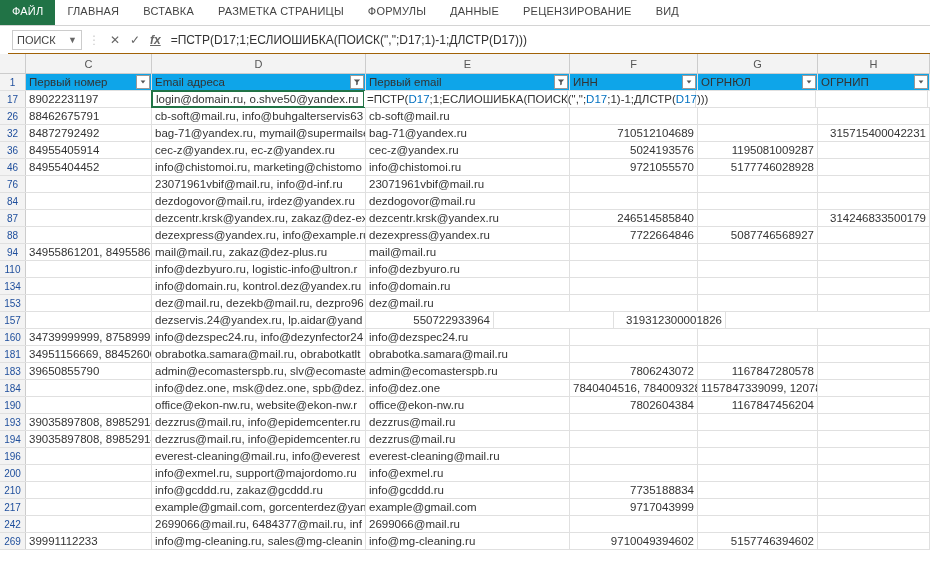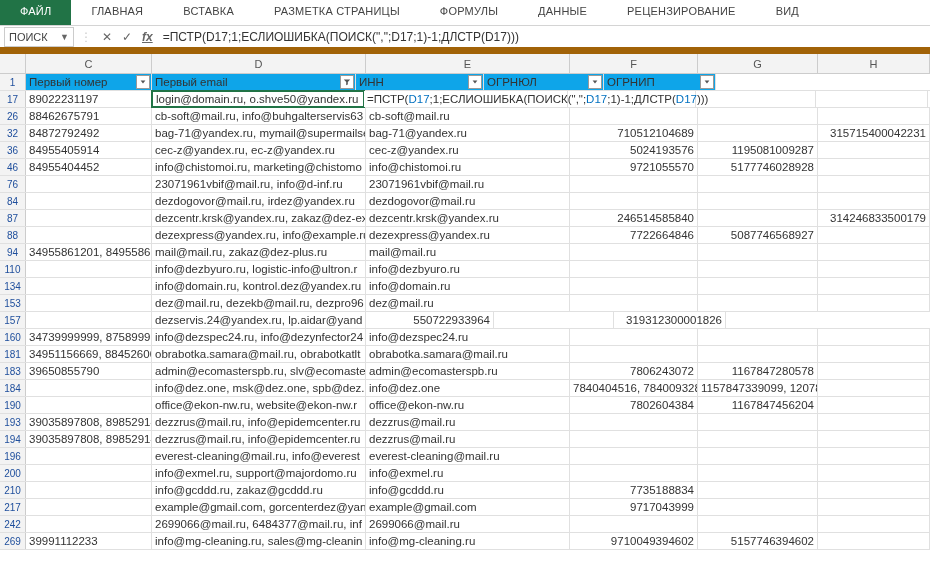--- a/index.html
+++ b/index.html
@@ -1,20 +1,20 @@
 <!DOCTYPE html>
 <html><head>
 <meta charset="utf-8">
 <style>
   * { margin: 0; padding: 0; box-sizing: border-box; }
   body { font-family: 'Segoe UI', Tahoma, sans-serif; font-size: 12px; color: #333; width: 930px; height: 570px; overflow: hidden; background: #fff; }
   .ribbon-tabs { display: flex; background: #fff; height: 26px; border-bottom: 1px solid #d4d4d4; }
-  .ribbon-tab { padding: 5px 20px; font-size: 11px; color: #444; cursor: pointer; letter-spacing: 0.2px; }
+  .ribbon-tab { padding: 5px 12px; font-size: 11px; color: #444; cursor: pointer; letter-spacing: 0.2px; }
   .ribbon-tab.active { background: #217346; color: #fff; }
-  .formula-bar { display: flex; align-items: center; height: 28px; border-bottom: 7px solid #a16207; background: #fff; padding: 0 4px; gap: 2px; }
+  .formula-bar { display: flex; align-items: center; height: 28px; border-bottom: 1px solid #a16207; background: #fff; padding: 0 4px; gap: 2px; margin-left: 8px; }
   .name-box { width: 70px; height: 20px; border: 1px solid #ccc; font-size: 11px; padding: 2px 4px; display:flex; align-items:center; justify-content:space-between; color:#444;}
   .name-box .caret{font-size:9px; color:#666;}
   .fb-sep{color:#ccc; padding:0 4px;}
   .fb-btn { width:18px; text-align:center; color:#666; font-size:12px; cursor:pointer;}
   .fx { font-style: italic; font-weight:bold; color:#666; padding:0 4px;text-decoration:underline; }
   .formula-input { flex:1; height:20px; border:none; font-size:12px; padding:2px 4px; color:#333; outline:none; font-family:inherit;}
   .sheet { position: relative; }
   .col-headers { display:flex; height:20px; background:#f3f3f3; border-bottom:1px solid #ccc;}
   .corner{width:26px; border-right:1px solid #ccc; background:#f3f3f3;}
   .col-h{border-right:1px solid #ccc; text-align:center; font-size:11px; color:#555; display:flex; align-items:center; justify-content:center; background:#f3f3f3;}
@@ -68,20 +68,25 @@
     <div class="col-h col-H">H</div>
   </div>
   <div class="grid-body" id="grid-body">
       <div class="row header-row">
         <div class="row-h">1</div>
         <div class="cell col-C">Первый номер<span class="filter-icon">
             <svg viewBox="0 0 10 10">
               <path d="M2 3 L8 3 L5 7 Z" fill="#555"></path>
             </svg>
           </span></div>
+        <div class="cell col-D">Email адреса<span class="filter-icon">
+            <svg viewBox="0 0 10 10">
+              <path d="M1 2 L9 2 L6 5 L6 8 L4 9 L4 5 Z" fill="#555"></path>
+            </svg>
+          </span></div>
         <div class="cell col-E">Первый email<span class="filter-icon">
             <svg viewBox="0 0 10 10">
               <path d="M1 2 L9 2 L6 5 L6 8 L4 9 L4 5 Z" fill="#555"></path>
             </svg>
           </span></div>
         <div class="cell col-F">ИНН<span class="filter-icon">
             <svg viewBox="0 0 10 10">
               <path d="M2 3 L8 3 L5 7 Z" fill="#555"></path>
             </svg>
           </span></div>

